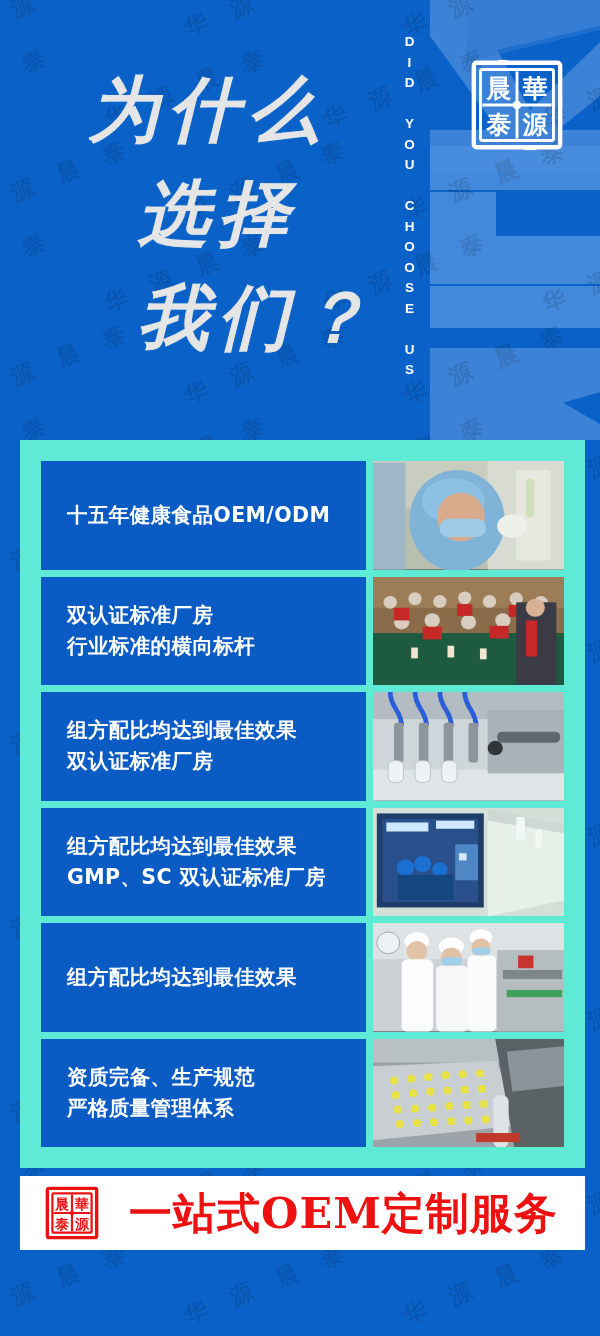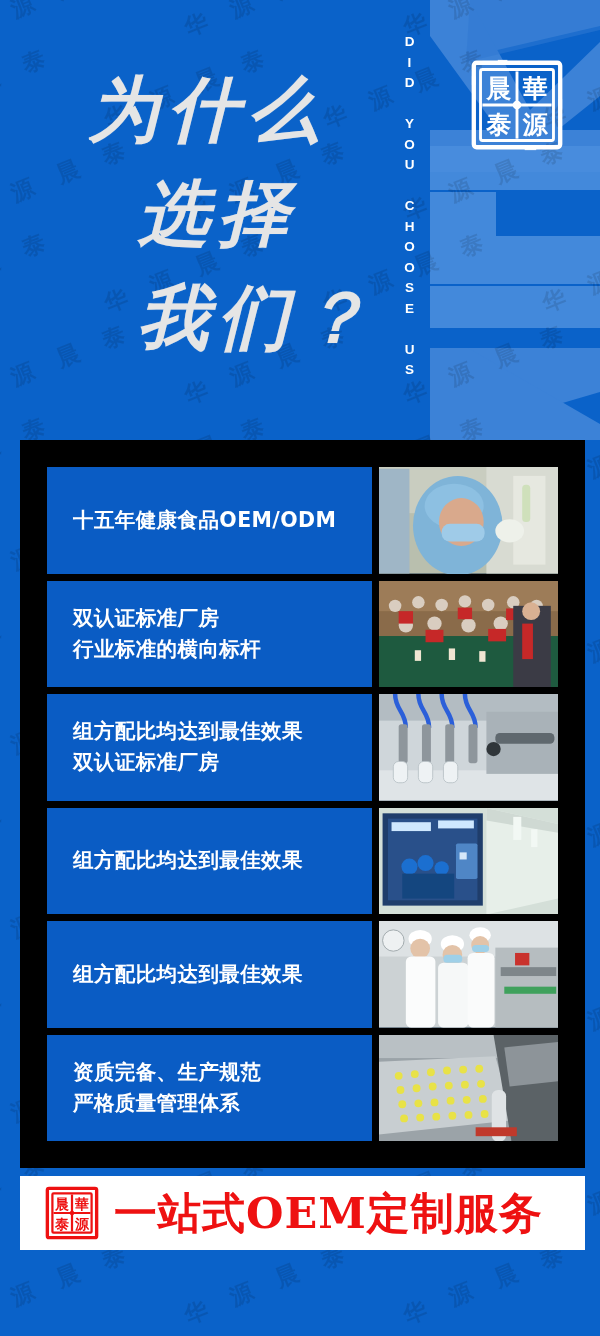--- a/index.html
+++ b/index.html
@@ -75,22 +75,22 @@
     left:469px; top:57px;
     width:96px; height:96px;
   }
   .seal svg { width:100%; height:100%; display:block; }
 
   
   .frame {
     position:absolute;
     left:20px; top:440px;
     width:565px; height:728px;
-    background:#000000;
-    padding:27px;
+    background:#5eead4;
+    padding:21px;
   }
   .cards {
     width:100%; height:100%;
     display:flex; flex-direction:column;
     gap:7px;
   }
   .card {
     flex:1;
     display:flex;
     gap:7px;
@@ -127,21 +127,21 @@
     left:20px; top:1176px;
     width:565px; height:74px;
     background:#ffffff;
     display:flex;
     align-items:center;
     padding-left:24px;
   }
   .banner-seal { width:56px; height:56px; flex:0 0 56px; }
   .banner-seal svg { width:100%; height:100%; display:block; }
   .banner-text {
-    margin-left:14px;
+    margin-left:29px;
     color:#ee1111;
     font-size:43px;
     font-weight:700;
     letter-spacing:1px;
     line-height:1;
     font-family:"DejaVu Serif","Liberation Serif",serif;
     white-space:nowrap;
   }
 </style>
 </head>
@@ -320,20 +320,21 @@
       </g>
       <rect x="120" y="20" width="80" height="70" fill="#a9b2b8"></rect>
       <rect x="130" y="44" width="66" height="12" rx="5" fill="#5f686e"></rect>
       <circle cx="128" cy="62" r="8" fill="#30363a"></circle>
     </svg>
         </div>
       </div>
       <div class="card">
         <div class="card-text">
           <div class="card-line">组方配比均达到最佳效果</div>
+          <div class="card-line">GMP、SC 双认证标准厂房</div>
         </div>
         <div class="card-photo">
     <svg viewBox="0 0 200 120" preserveAspectRatio="none">
       <rect width="200" height="120" fill="#d4dfd8"></rect>
       <polygon points="120,0 200,18 200,102 120,120" fill="#e7efe9"></polygon>
       <polygon points="120,0 200,18 200,28 120,14" fill="#cfd9d3"></polygon>
       <rect x="4" y="6" width="112" height="104" fill="#1f3d6b"></rect>
       <rect x="10" y="12" width="100" height="92" fill="#29508a"></rect>
       <rect x="14" y="16" width="44" height="10" fill="#cfe8ff"></rect>
       <rect x="66" y="14" width="40" height="9" fill="#cfe8ff"></rect>

